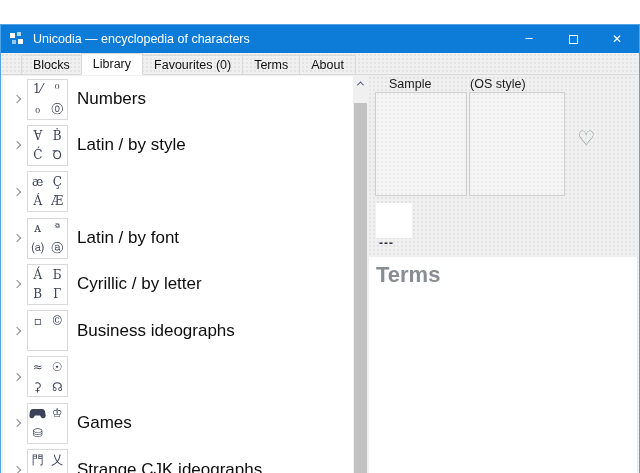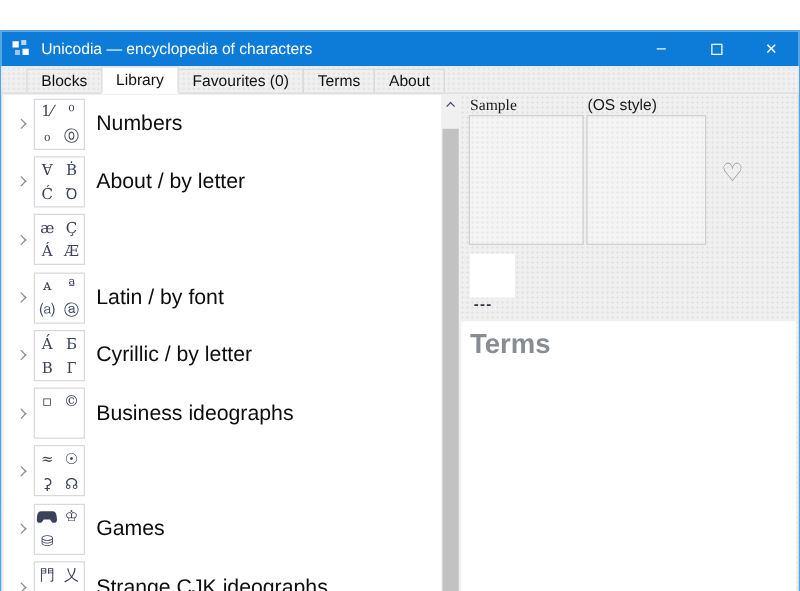--- a/index.html
+++ b/index.html
@@ -70,21 +70,21 @@
   .sarrow{position:absolute;left:0;width:15px;height:14px;display:flex;align-items:center;justify-content:center;}
   .sarrow.up{top:0;}
   .sarrow.down{bottom:1px;}
   .chev{display:inline-block;width:5px;height:5px;border-top:1.6px solid #3f4566;border-right:1.6px solid #3f4566;}
   .chev.up{transform:rotate(-45deg) translate(-1px,1px);}
   .chev.down{transform:rotate(135deg) translate(-1px,1px);}
   .sthumb{position:absolute;left:1px;width:13px;top:27px;height:371px;background:#c2c2c2;}
   
   .rpanel{position:absolute;left:366px;right:0;top:0;bottom:0;}
   .lbl{position:absolute;top:1px;font-size:12.5px;color:#1a1a1a;white-space:nowrap;}
-  .lbl.sample{left:8px;font-family:Liberation Serif, serif;}
+  .lbl.sample{left:21px;}
   .lbl.os{left:102px;}
   .sbox{position:absolute;top:16px;height:104px;border:1px solid #cfcfcf;background:rgba(255,255,255,0.25);}
   .sbox.b1{left:7px;width:92px;}
   .sbox.b2{left:101px;width:96px;}
   .heart{position:absolute;left:203px;top:50px;width:30px;text-align:center;
     font-size:20px;color:#8f969c;font-family:"DejaVu Sans",sans-serif;cursor:default;}
   .copy{position:absolute;left:199px;top:98px;width:70px;height:22px;
     background:#d8d8d8;border:none;color:#9a9a9a;font-size:13px;font-family:inherit;}
   .swatch{position:absolute;left:8px;top:127px;width:36px;height:35px;background:#fff;}
   .sep{position:absolute;left:11px;top:160px;font-size:12px;font-weight:bold;color:#30343f;letter-spacing:1px;}
@@ -141,21 +141,21 @@
           <span class="lib-label">Numbers</span>
         </div>
         <div class="lib-row">
           <span class="rchev"></span>
           <div class="cellbox">
             <span class="cell">Ɐ</span>
             <span class="cell">Ḃ</span>
             <span class="cell">Ć</span>
             <span class="cell">Ꝺ</span>
           </div>
-          <span class="lib-label">About / by letter</span>
+          <span class="lib-label">Latin / by style</span>
         </div>
         <div class="lib-row">
           <span class="rchev"></span>
           <div class="cellbox">
             <span class="cell">æ</span>
             <span class="cell">Ç</span>
             <span class="cell">Á</span>
             <span class="cell">Æ</span>
           </div>
         </div>

